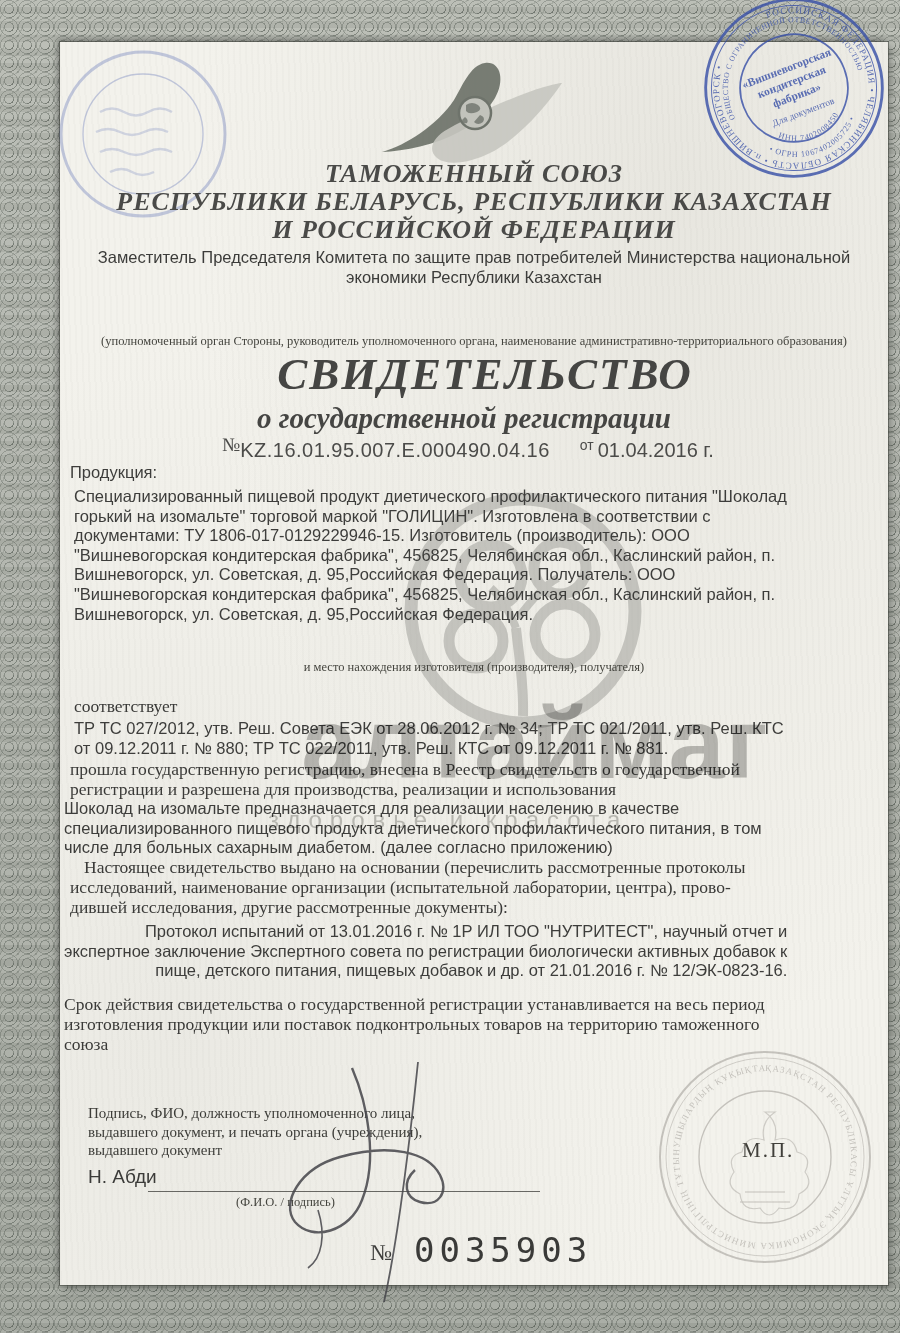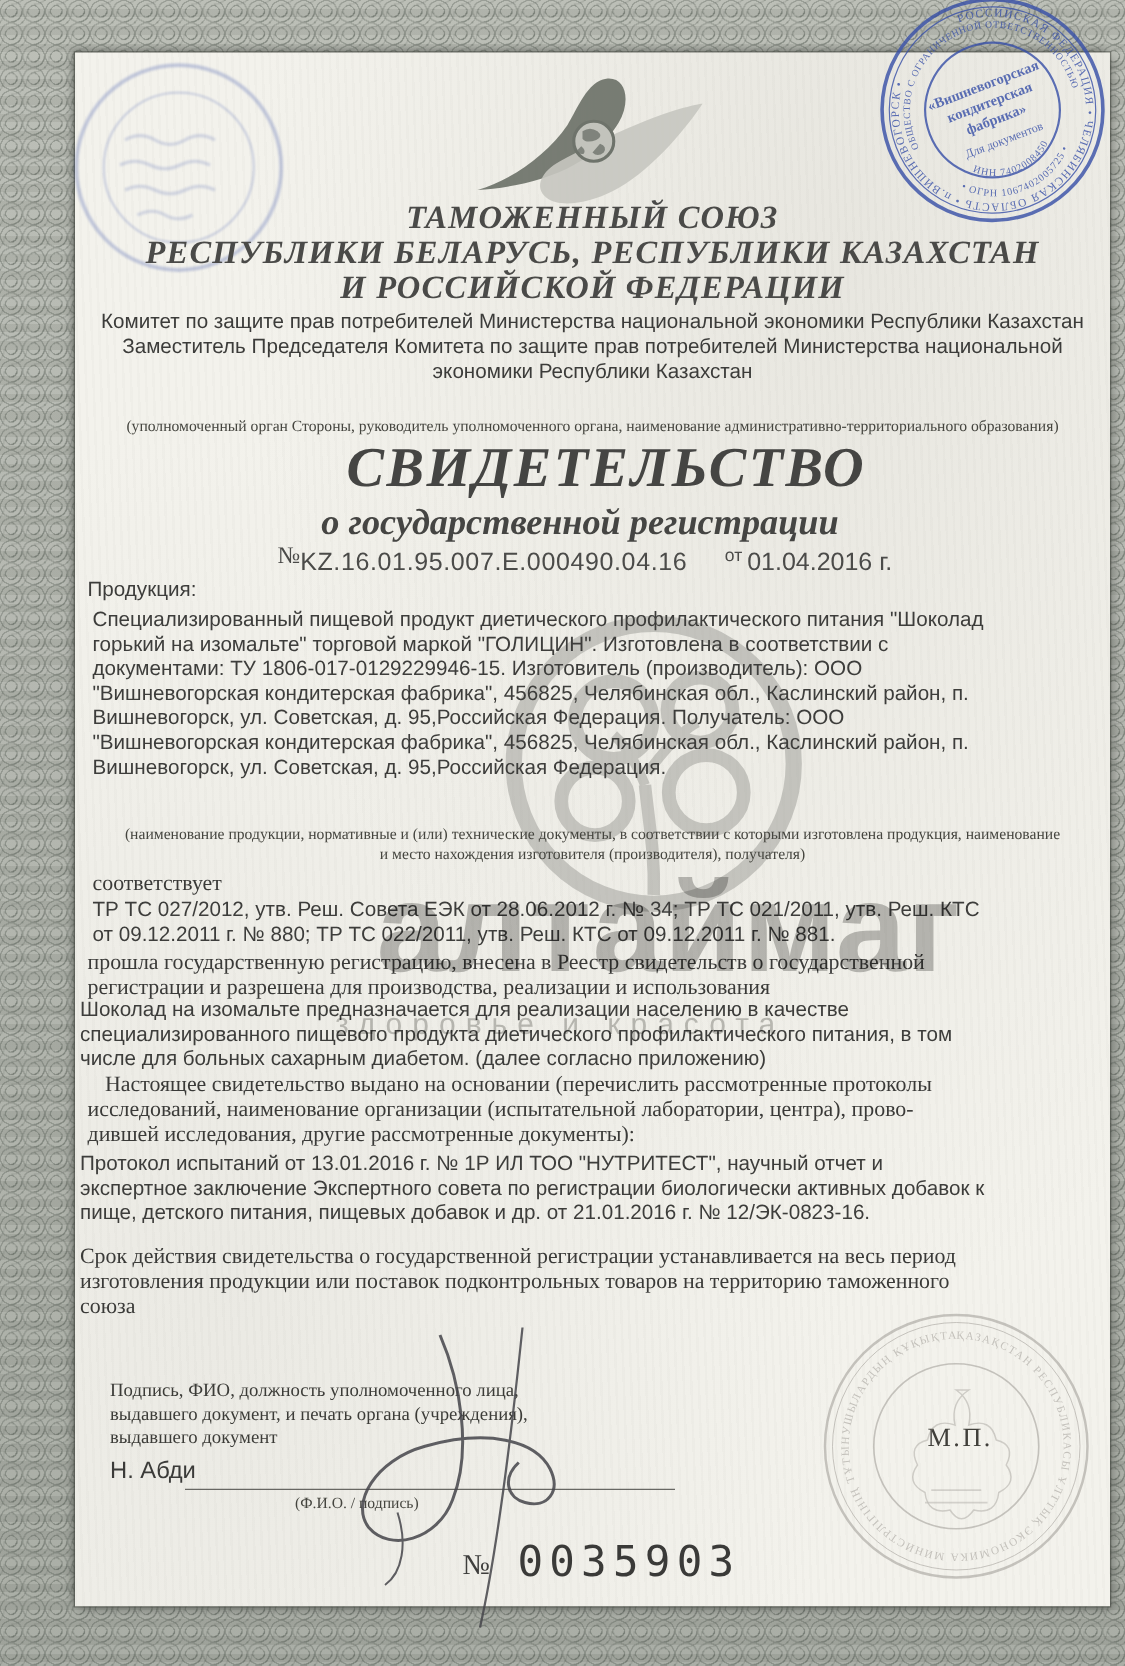--- a/index.html
+++ b/index.html
@@ -52,21 +52,21 @@
   .body-ser{font:17.5px/19.8px "Liberation Serif",serif;color:#3a3a38;}
   .plabel{left:70px;top:463px;}
   .product{left:74px;top:487px;}
   .note2{left:64px;top:660px;width:820px;}
   .conforms{left:74px;top:696px;font:17.5px/20px "Liberation Serif",serif;color:#3a3a38;}
   .regs{left:74px;top:719px;}
   .registered{left:70px;top:760px;}
   .purpose{left:64px;top:799px;}
   .basisnote{left:70px;top:858px;}
   .basisnote .pline:first-child{text-indent:14px;}
-  .basistxt{left:64px;top:922px;}
+  .basistxt{left:64px;top:922px;text-align:right;}
   .validity{left:64px;top:995px;}
 
   
   .signote{left:88px;top:1104px;font:15px/18.6px "Liberation Serif",serif;color:#3c3c38;}
   .signame{left:88px;top:1166px;font:19px "Liberation Sans",sans-serif;color:#3b3b39;}
   .sigline{left:148px;top:1191px;width:392px;height:1px;background:rgba(70,70,66,.8);}
   .sigcap{left:236px;top:1195px;font:12.5px "Liberation Serif",serif;color:#45453f;}
   .mp{left:742px;top:1138px;font:21px "Liberation Serif",serif;color:#403f3a;letter-spacing:2px;}
 
   .serial{left:370px;top:1230px;white-space:nowrap;}
@@ -122,21 +122,20 @@
   </g>
 </svg>
 
 <div class="abs union">
   <div class="pline">ТАМОЖЕННЫЙ СОЮЗ</div>
   <div class="pline">РЕСПУБЛИКИ БЕЛАРУСЬ, РЕСПУБЛИКИ КАЗАХСТАН</div>
   <div class="pline">И РОССИЙСКОЙ ФЕДЕРАЦИИ</div>
 </div>
 
 <div class="abs authority">
-  <div>Комитет по защите прав потребителей Министерства национальной экономики Республики Казахстан</div>
   <div>Заместитель Председателя Комитета по защите прав потребителей Министерства национальной экономики Республики Казахстан</div>
 </div>
 <div class="abs finenote note1">(уполномоченный орган Стороны, руководитель уполномоченного органа, наименование административно-территориального образования)</div>
 
 <div class="abs title-main">СВИДЕТЕЛЬСТВО</div>
 <div class="abs title-sub">о государственной регистрации</div>
 
 <div class="abs numline">
   <span class="no">№</span><span class="val">KZ.16.01.95.007.Е.000490.04.16</span><span class="ot">от</span><span class="date">01.04.2016 г.</span>
 </div>
@@ -147,21 +146,20 @@
   <div class="pline">Специализированный пищевой продукт диетического профилактического питания "Шоколад</div>
   <div class="pline">горький на изомальте" торговой маркой "ГОЛИЦИН". Изготовлена в соответствии с</div>
   <div class="pline">документами: ТУ 1806-017-0129229946-15. Изготовитель (производитель): ООО</div>
   <div class="pline">"Вишневогорская кондитерская фабрика", 456825, Челябинская обл., Каслинский район, п.</div>
   <div class="pline">Вишневогорск, ул. Советская, д. 95,Российская Федерация.  Получатель: ООО</div>
   <div class="pline">"Вишневогорская кондитерская фабрика", 456825, Челябинская обл., Каслинский район, п.</div>
   <div class="pline">Вишневогорск, ул. Советская, д. 95,Российская Федерация.</div>
 </div>
 
 <div class="abs finenote note2">
-  <div>(наименование продукции, нормативные и (или) технические документы, в соответствии с которыми изготовлена продукция, наименование</div>
   <div>и место нахождения изготовителя (производителя), получателя)</div>
 </div>
 
 <div class="abs conforms">соответствует</div>
 
 <div class="abs body-sans regs">
   <div class="pline">ТР ТС 027/2012, утв. Реш. Совета ЕЭК от 28.06.2012 г. № 34; ТР ТС 021/2011, утв. Реш. КТС</div>
   <div class="pline">от 09.12.2011 г. № 880; ТР ТС 022/2011, утв. Реш. КТС от 09.12.2011 г. № 881.</div>
 </div>
 

